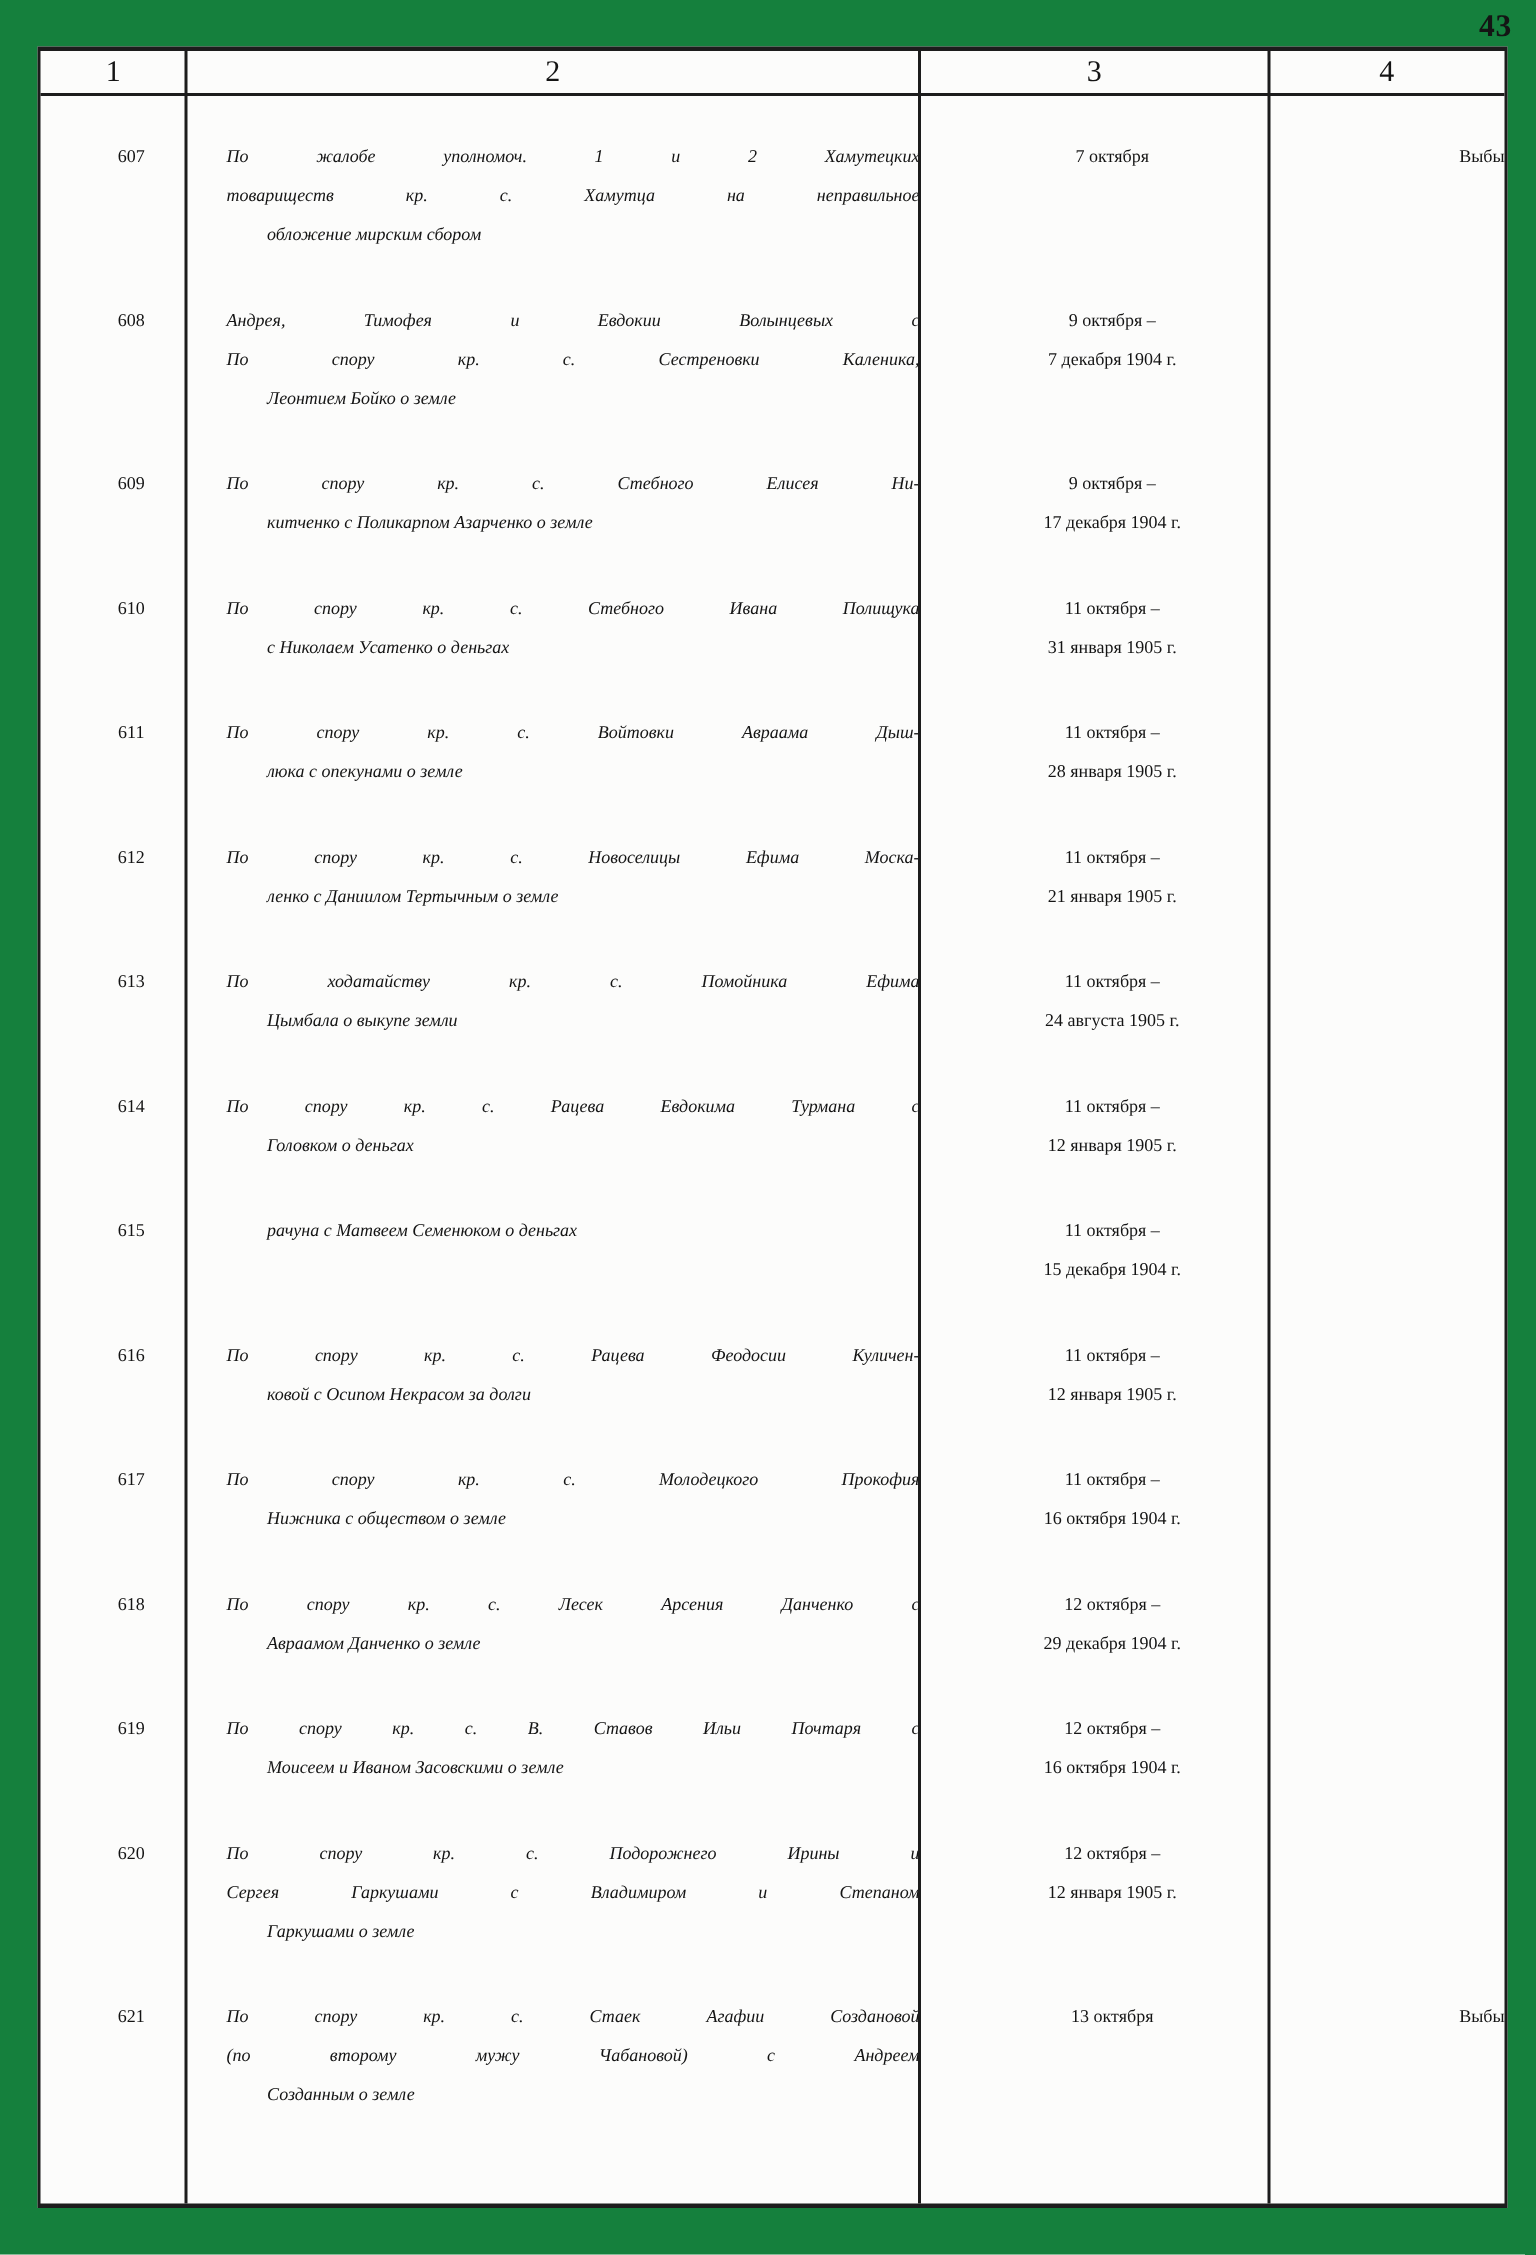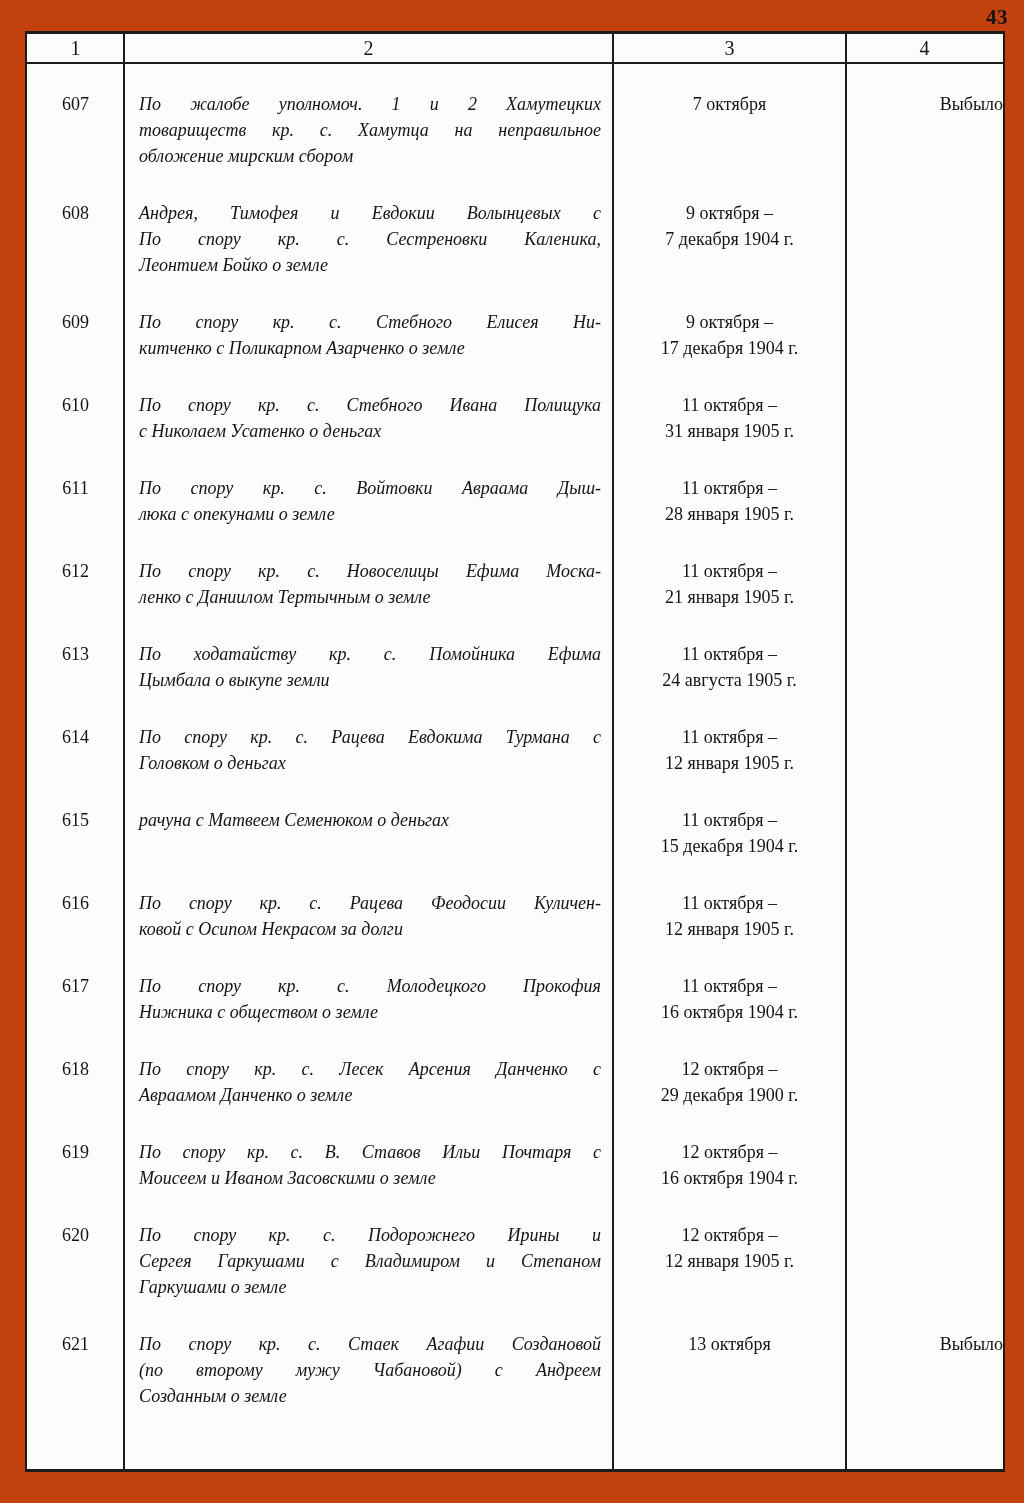--- a/index.html
+++ b/index.html
@@ -6,21 +6,21 @@
   html, body { width: 1024px; }
   body {
     width: 1024px; height: 1503px;
     background: #f6f6f4;
     font-family: "Liberation Serif", "DejaVu Serif", serif;
     color: #141414;
   }
   .page {
     position: relative;
     width: 1024px; height: 1503px;
-    background: #c2410c;
+    background: #15803d;
     overflow: hidden;
   }
   .pagenum {
     position: absolute; top: 5px; right: 16px;
     font-size: 21px; font-weight: bold; letter-spacing: 0.5px;
   }
   .table {
     position: absolute; left: 25px; top: 31px;
     width: 980px; height: 1441px;
     border: 2px solid #1c1c1c;
@@ -45,28 +45,29 @@
   .hc { text-align: center; font-size: 20px; }
   .tbody {
     padding-top: 27px;
     height: 1406px;
     overflow: hidden;
   }
   .row {
     display: grid;
     grid-template-columns: 97px 489px 233px 157px;
     margin-bottom: 31px;
-    font-size: 18px;
+    font-size: 12px;
     line-height: 26px;
+    padding-left: 12px;
   }
   .cell { align-self: start; }
   .c1 { text-align: center; }
   .c2 { padding: 0 12px 0 15px; font-style: italic; }
   .c2 .jl { text-align: justify; text-align-last: justify; }
-  .c2 .ll { text-align: left; }
+  .c2 .ll { text-align: left; margin-left: 27px; }
   .c3 { text-align: center; padding: 0 6px; }
   .c4 { text-align: right; margin-left: 32px; }
 </style>
 </head>
 <body>
 
 <div class="page">
   <div class="pagenum">43</div>
 
   <div class="table">
@@ -226,21 +227,21 @@
   </div>
 
   <div class="row">
     <div class="cell c1">618</div>
     <div class="cell c2">
             <div class="jl">По спору кр. с. Лесек Арсения Данченко с</div>
             <div class="ll">Авраамом Данченко о земле</div>
           </div>
     <div class="cell c3">
             <div>12 октября –</div>
-            <div>29 декабря 1900 г.</div>
+            <div>29 декабря 1904 г.</div>
           </div>
     <div class="cell c4"></div>
   </div>
 
   <div class="row">
     <div class="cell c1">619</div>
     <div class="cell c2">
             <div class="jl">По спору кр. с. В. Ставов Ильи Почтаря с</div>
             <div class="ll">Моисеем и Иваном Засовскими о земле</div>
           </div>

